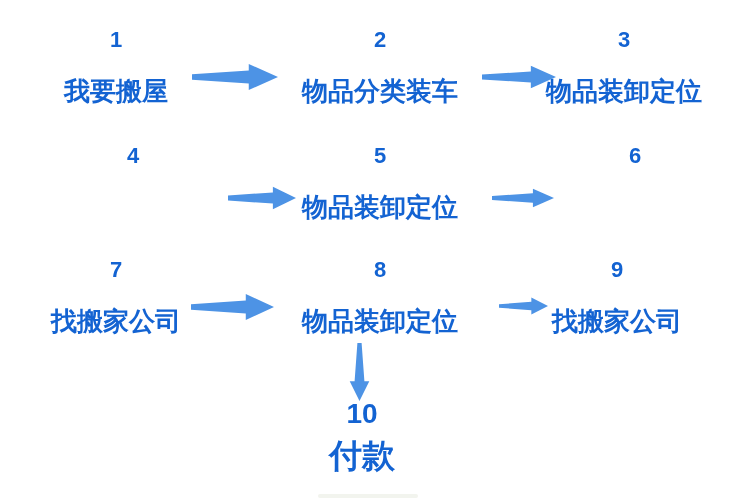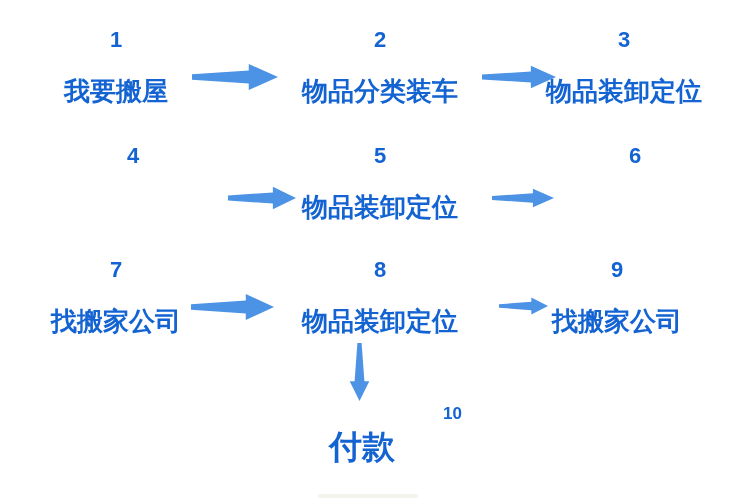--- a/index.html
+++ b/index.html
@@ -41,22 +41,22 @@
   .s1  { left: 16px;  top: 26px;  }
   .s2  { left: 280px; top: 26px;  }
   .s3  { left: 524px; top: 26px;  }
   .s4  { left: 33px;  top: 142px; }
   .s5  { left: 280px; top: 142px; }
   .s6  { left: 535px; top: 142px; }
   .s7  { left: 16px;  top: 256px; }
   .s8  { left: 280px; top: 256px; }
   .s9  { left: 517px; top: 256px; }
   .s10 { left: 262px; top: 400px; }
-  .s10 .num   { font-size: 17px; text-align: right; }
-  .s10 .label { font-size: 33px; line-height: 38px; margin-top: 0; font-family: Liberation Serif, serif; }
+  .s10 .num   { font-size: 28px; }
+  .s10 .label { font-size: 33px; line-height: 38px; margin-top: 9px; font-family: Liberation Serif, serif; }
 
   .arrow { position: absolute; }
   .arrow svg { display: block; width: 100%; height: 100%; }
   .arrow polygon { fill: var(--arrow); }
   
   .a1 { left: 192px; top: 63px;  width: 86px; height: 28px; }
   .a2 { left: 482px; top: 65px;  width: 74px; height: 24px; }
   .a3 { left: 228px; top: 186px; width: 68px; height: 24px; }
   .a4 { left: 492px; top: 188px; width: 62px; height: 20px; }
   .a5 { left: 191px; top: 293px; width: 83px; height: 28px; }

